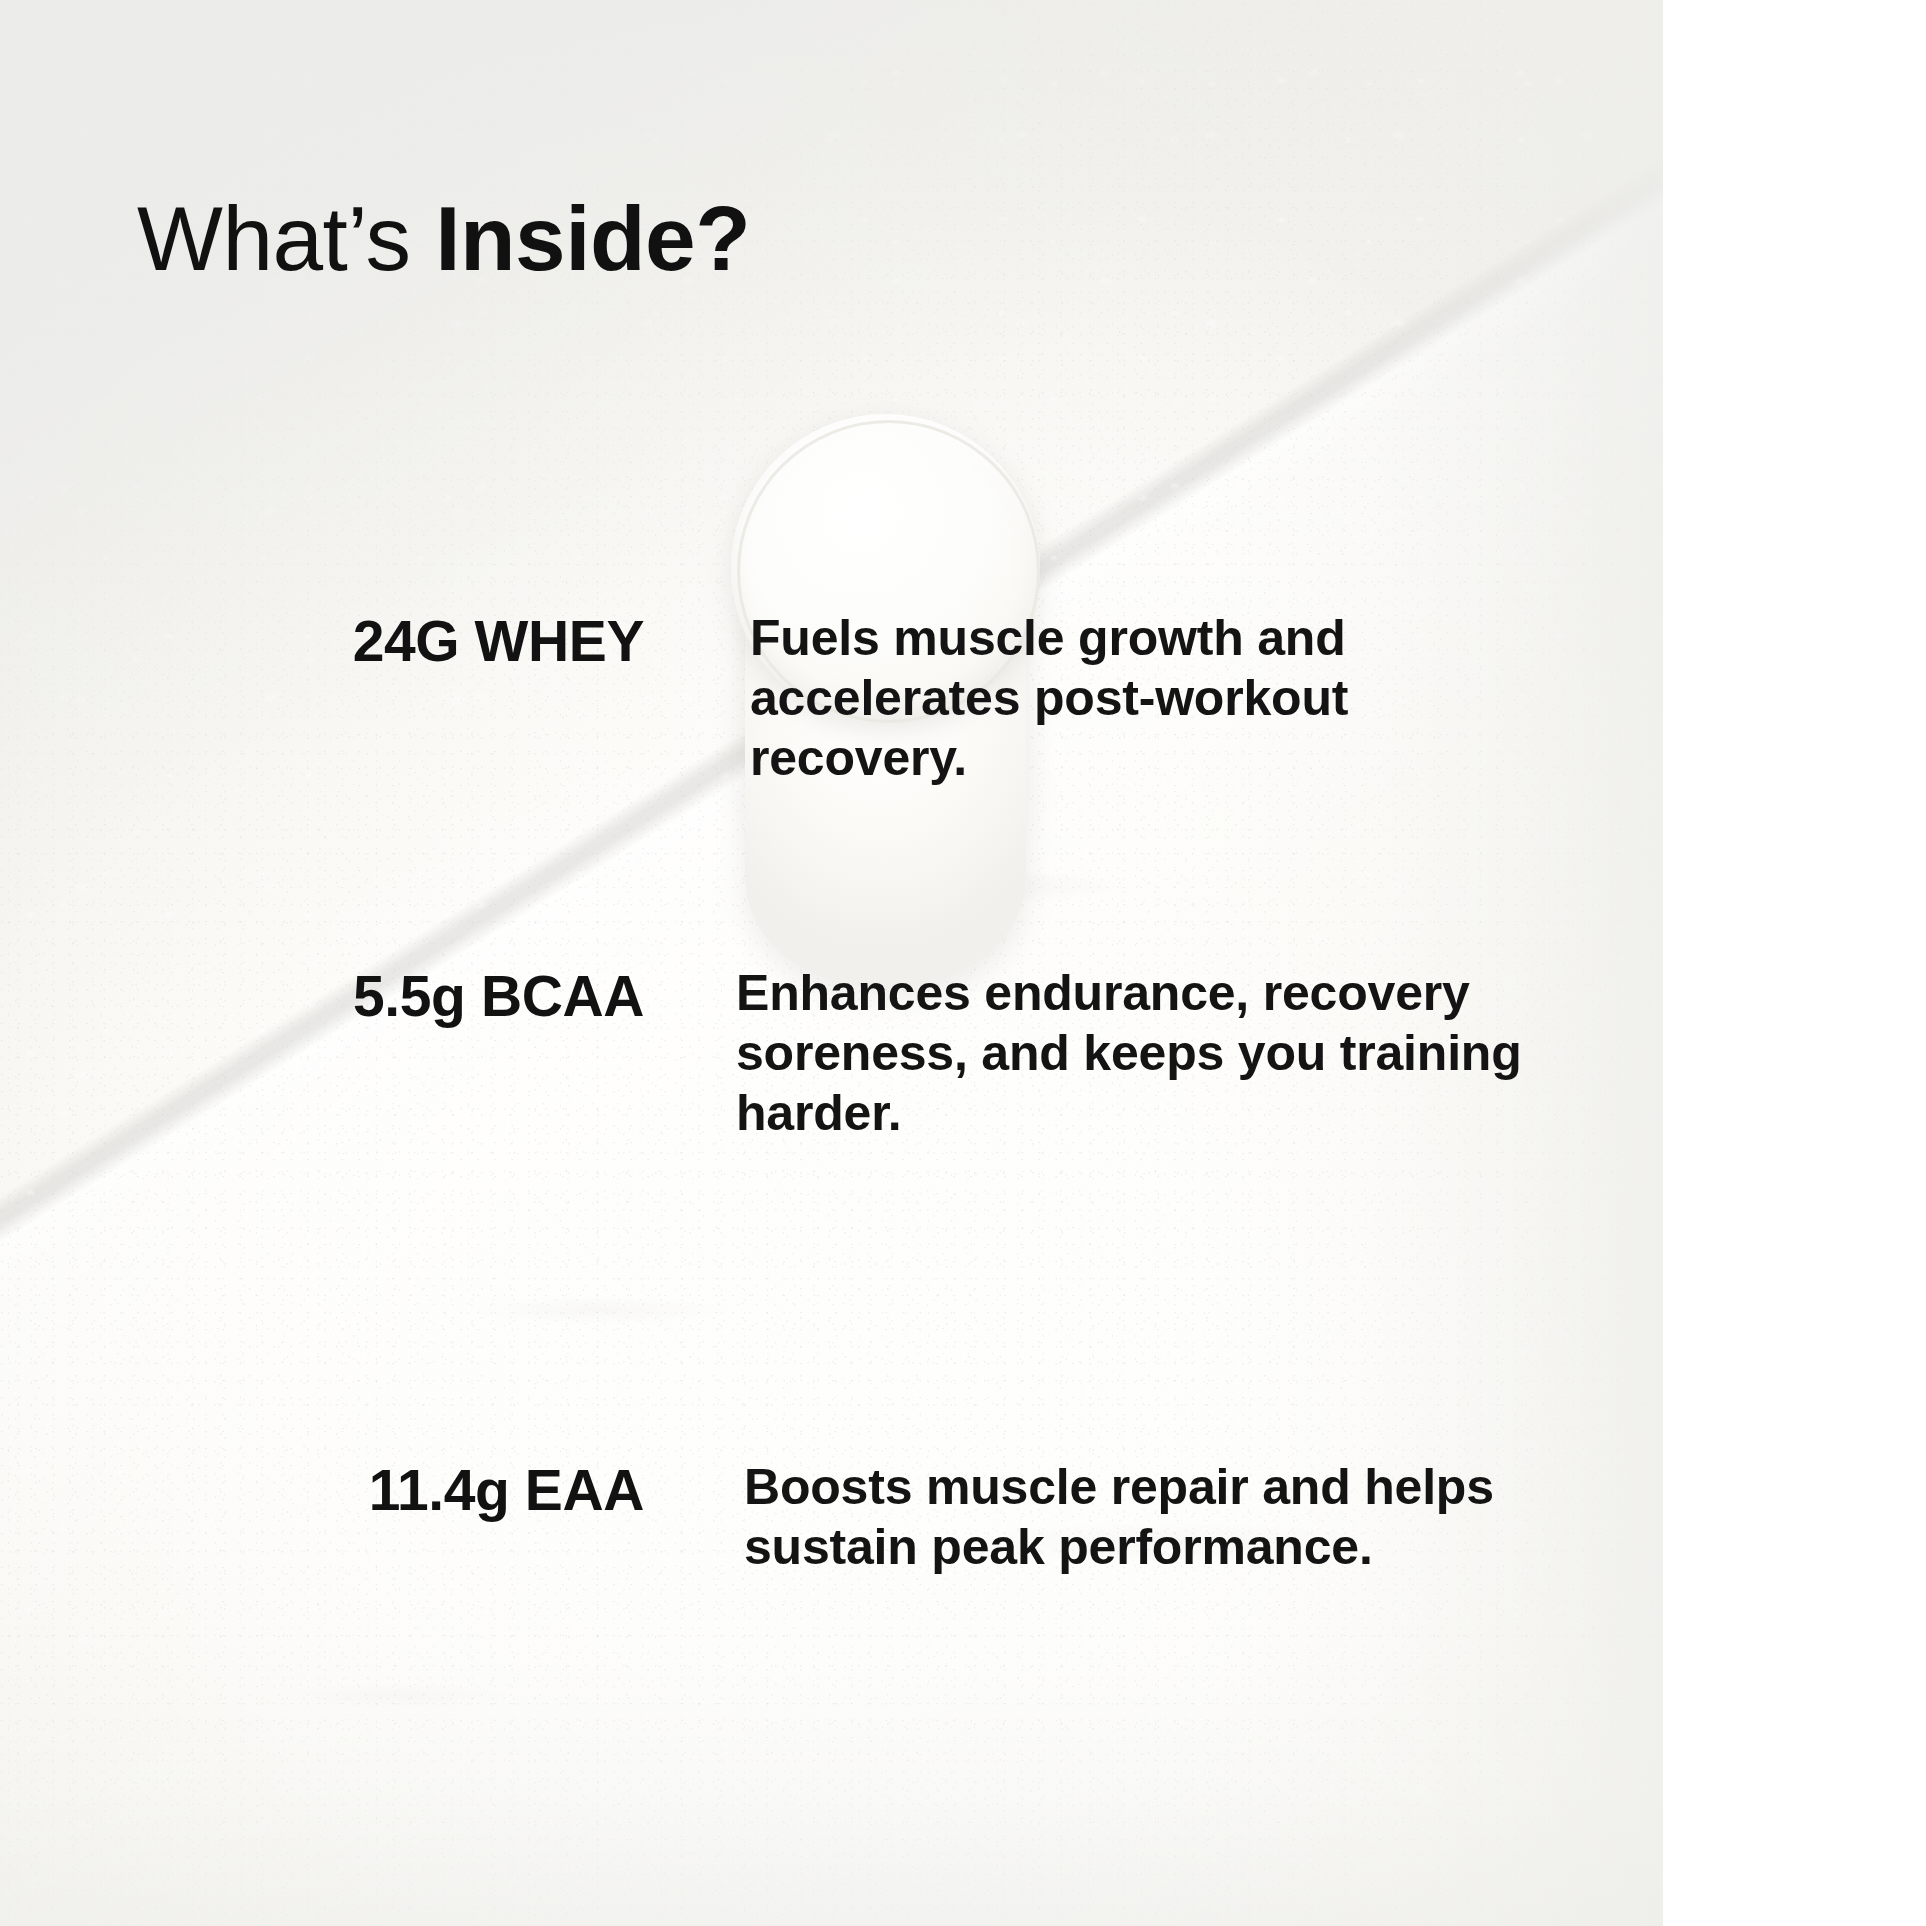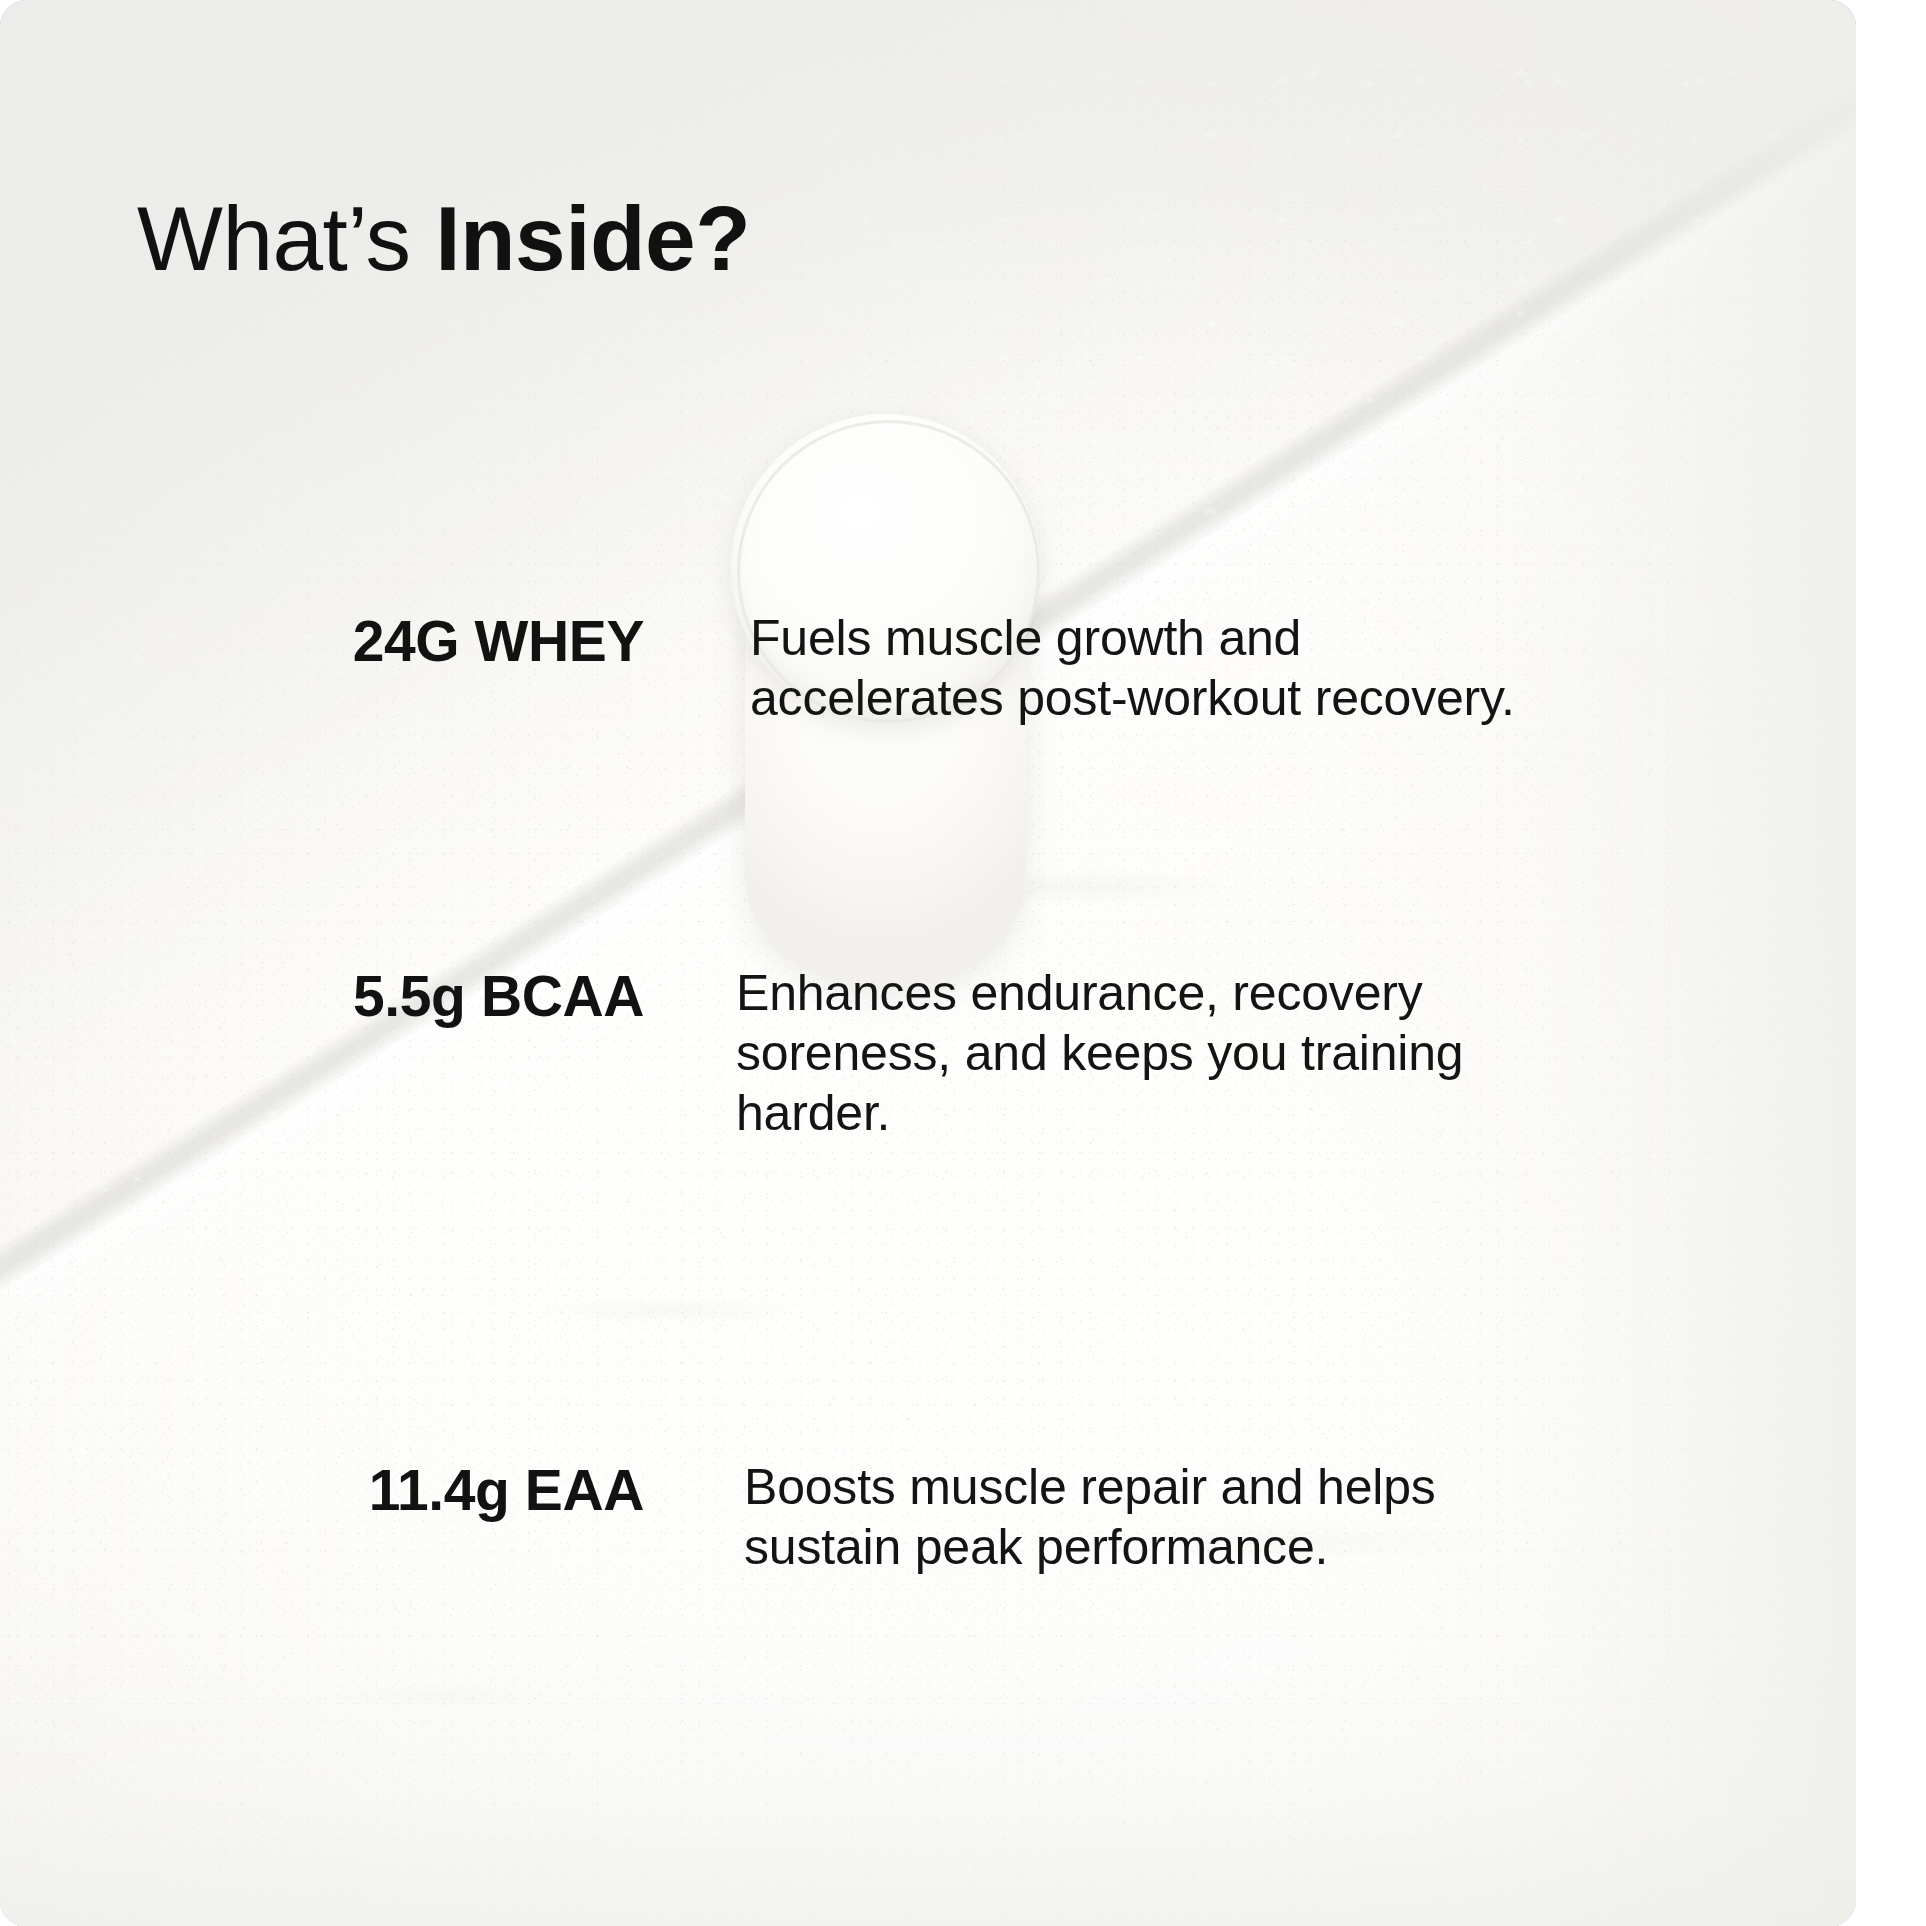--- a/index.html
+++ b/index.html
@@ -3,26 +3,25 @@
 <meta charset="utf-8">
 <title>What's Inside</title>
 <style>
   html, body {
     margin: 0;
     padding: 0;
     background: #ffffff;
   }
   #stage {
     position: relative;
-    width: 1856px;
+    width: 1663px;
     height: 1927px;
     overflow: hidden;
     background: #8b5cf6;
     font-family: "Liberation Sans", "DejaVu Sans", sans-serif;
-    border-radius: 27px;
     -webkit-font-smoothing: antialiased;
   }
 
   
   .bg-layer { position: absolute; inset: 0; }
 
   
   .bg-base {
     background:
       radial-gradient(ellipse 95% 80% at 52% 62%, #fdfdfb 0%, #fbfaf7 30%, #f6f5f1 55%, #efeeea 78%, #eceae7 100%);
@@ -178,21 +177,21 @@
     font-weight: 700;
     letter-spacing: -0.4px;
     line-height: 1.18;
     color: #121212;
     white-space: nowrap;
   }
   .row-desc {
     margin-left: 92px;
     max-width: 792px;
     font-size: 50px;
-    font-weight: 400;
+    font-weight: 700;
     line-height: 1.20;
     letter-spacing: -0.2px;
     color: #141414;
   }
 </style>
 </head>
 <body>
 
 <div id="stage">
 

